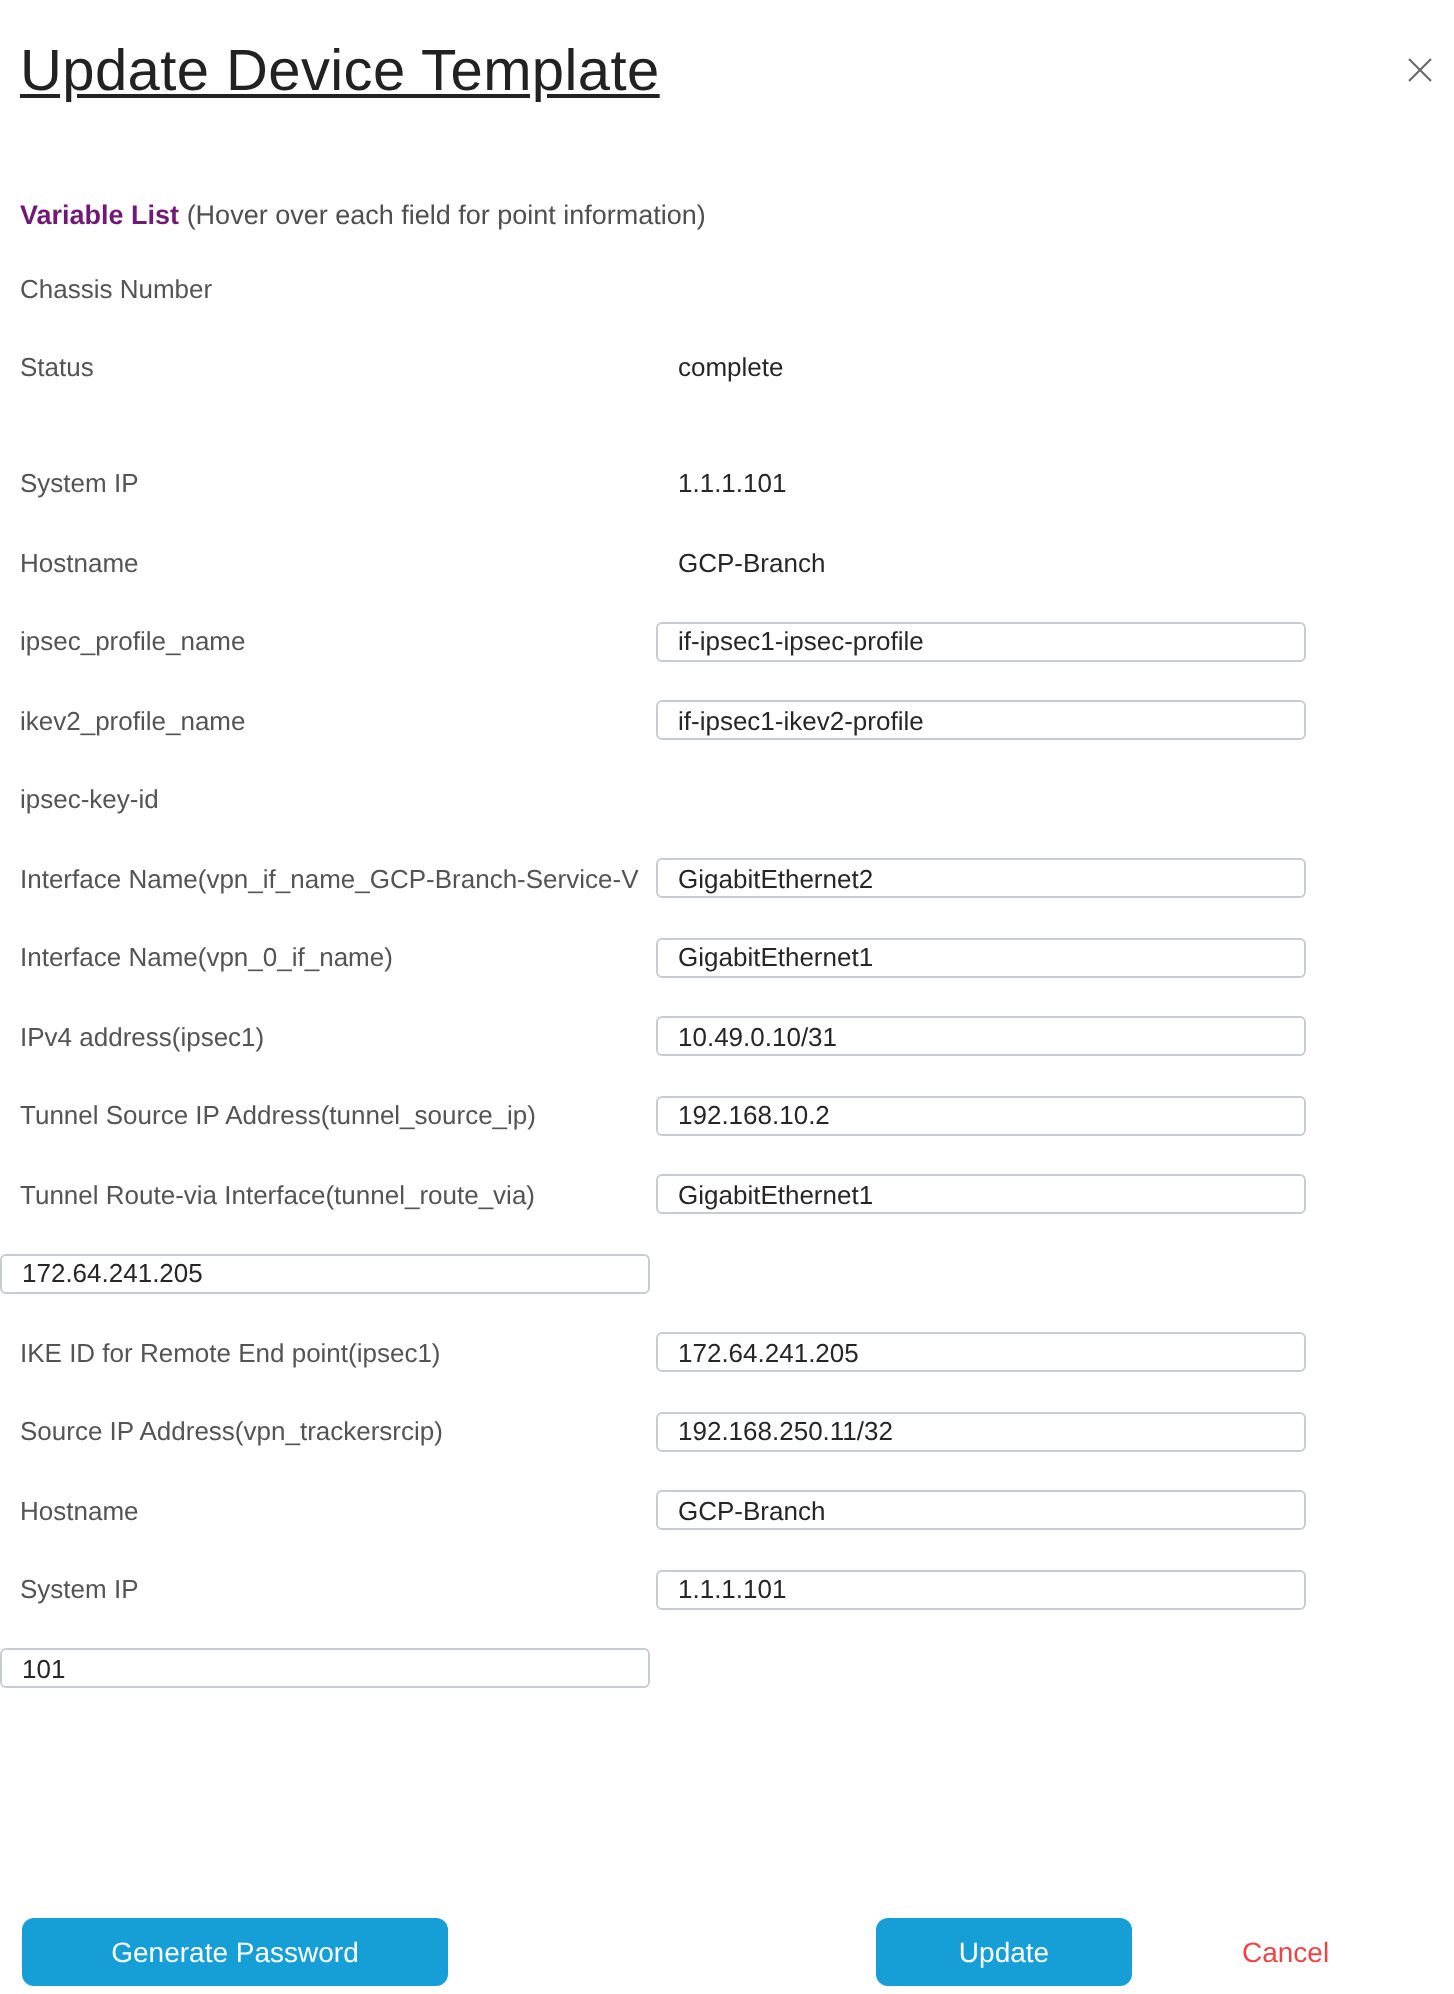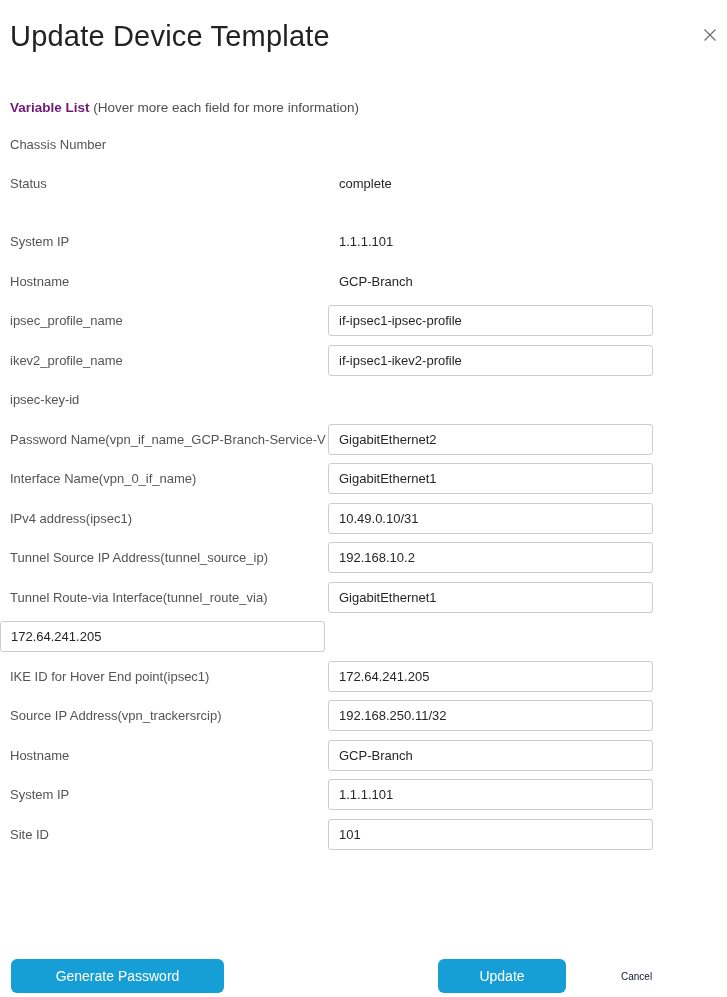--- a/index.html
+++ b/index.html
@@ -19,20 +19,21 @@
     cursor: pointer; background: none; border: none;
   }
 
   .dialog-title {
     margin: 21px 0 0 10px;
     font-size: 29px;
     font-weight: 300;
     color: #222;
     letter-spacing: 0.2px;
     line-height: 1.05;
+    text-decoration: underline;
   }
 
   .section-heading {
     margin: 49px 0 0 10px;
     font-size: 13.5px;
     color: #4a4a4a;
   }
   .section-heading .heading-bold { font-weight: bold; color: #701a75; }
   .section-heading .heading-hint { font-weight: normal; color: #4f4f4f; }
 
@@ -53,21 +54,21 @@
     flex: none;
   }
   .row-value { flex: none; width: 325px; }
   .static-value {
     padding-left: 11px;
     font-size: 13px;
     color: #262626;
   }
   .field-input {
     width: 325px;
-    height: 31px;
+    height: 20px;
     border: 1px solid #c9cdd1;
     border-radius: 3px;
     background: #fff;
     padding: 0 10px;
     font-family: "Liberation Sans", "DejaVu Sans", sans-serif;
     font-size: 13px;
     color: #262626;
     outline: none;
   }
 
@@ -87,22 +88,22 @@
     cursor: pointer;
     display: flex; align-items: center; justify-content: center;
   }
   .btn-generate { left: 11px; width: 213px; background: #169fd6; }
   .btn-update { left: 438px; width: 128px; background: #169fd6; }
   .cancel-link {
     position: absolute;
     left: 621px; top: 0;
     height: 34px;
     display: flex; align-items: center;
-    font-size: 10px;
-    color: #0f172a;
+    font-size: 14px;
+    color: #ef4444;
     cursor: pointer;
     background: none; border: none;
     font-family: "Liberation Sans", "DejaVu Sans", sans-serif;
   }
 </style>
 </head>
 <body>
 
 <div class="dialog">
 
@@ -110,21 +111,21 @@
     <svg width="14" height="14" viewBox="0 0 14 14">
       <line x1="1.5" y1="1.5" x2="12.5" y2="12.5" stroke="#6a6a6a" stroke-width="1.1"></line>
       <line x1="12.5" y1="1.5" x2="1.5" y2="12.5" stroke="#6a6a6a" stroke-width="1.1"></line>
     </svg>
   </button>
 
   <h1 class="dialog-title">Update Device Template</h1>
 
   <div class="section-heading">
     <span class="heading-bold">Variable List</span>
-    <span class="heading-hint">(Hover more each field for more information)</span>
+    <span class="heading-hint">(Hover over each field for point information)</span>
   </div>
 
   <div class="rows">
 
     <div class="row">
       <div class="row-label">Chassis Number</div>
       <div class="row-value"></div>
     </div>
 
     <div class="row extra-gap">
@@ -157,21 +158,21 @@
       <div class="row-label">ikev2_profile_name</div>
       <div class="row-value"><input class="field-input" value="if-ipsec1-ikev2-profile" style=""></div>
     </div>
 
     <div class="row">
       <div class="row-label">ipsec-key-id</div>
       <div class="row-value"></div>
     </div>
 
     <div class="row">
-      <div class="row-label">Password Name(vpn_if_name_GCP-Branch-Service-V</div>
+      <div class="row-label">Interface Name(vpn_if_name_GCP-Branch-Service-V</div>
       <div class="row-value"><input class="field-input" value="GigabitEthernet2" style=""></div>
     </div>
 
 
     <div class="row">
       <div class="row-label">Interface Name(vpn_0_if_name)</div>
       <div class="row-value"><input class="field-input" value="GigabitEthernet1" style=""></div>
     </div>
 
     <div class="row">
@@ -187,41 +188,40 @@
     <div class="row">
       <div class="row-label">Tunnel Route-via Interface(tunnel_route_via)</div>
       <div class="row-value"><input class="field-input" value="GigabitEthernet1" style=""></div>
     </div>
 
     <div class="row">
       <div class="row-value"><input class="field-input" value="172.64.241.205" style=""></div>
     </div>
 
     <div class="row">
-      <div class="row-label">IKE ID for Hover End point(ipsec1)</div>
+      <div class="row-label">IKE ID for Remote End point(ipsec1)</div>
       <div class="row-value"><input class="field-input" value="172.64.241.205" style=""></div>
     </div>
 
     <div class="row">
       <div class="row-label">Source IP Address(vpn_trackersrcip)</div>
       <div class="row-value"><input class="field-input" value="192.168.250.11/32" style=""></div>
     </div>
 
     <div class="row">
       <div class="row-label">Hostname</div>
       <div class="row-value"><input class="field-input" value="GCP-Branch" style=""></div>
     </div>
 
     <div class="row">
       <div class="row-label">System IP</div>
       <div class="row-value"><input class="field-input" value="1.1.1.101" style=""></div>
     </div>
 
     <div class="row">
-      <div class="row-label">Site ID</div>
       <div class="row-value"><input class="field-input" value="101" style=""></div>
     </div>
 
   </div>
 
   <div class="footer">
     <button class="btn btn-generate">Generate Password</button>
     <button class="btn btn-update">Update</button>
     <button class="cancel-link">Cancel</button>
   </div>

